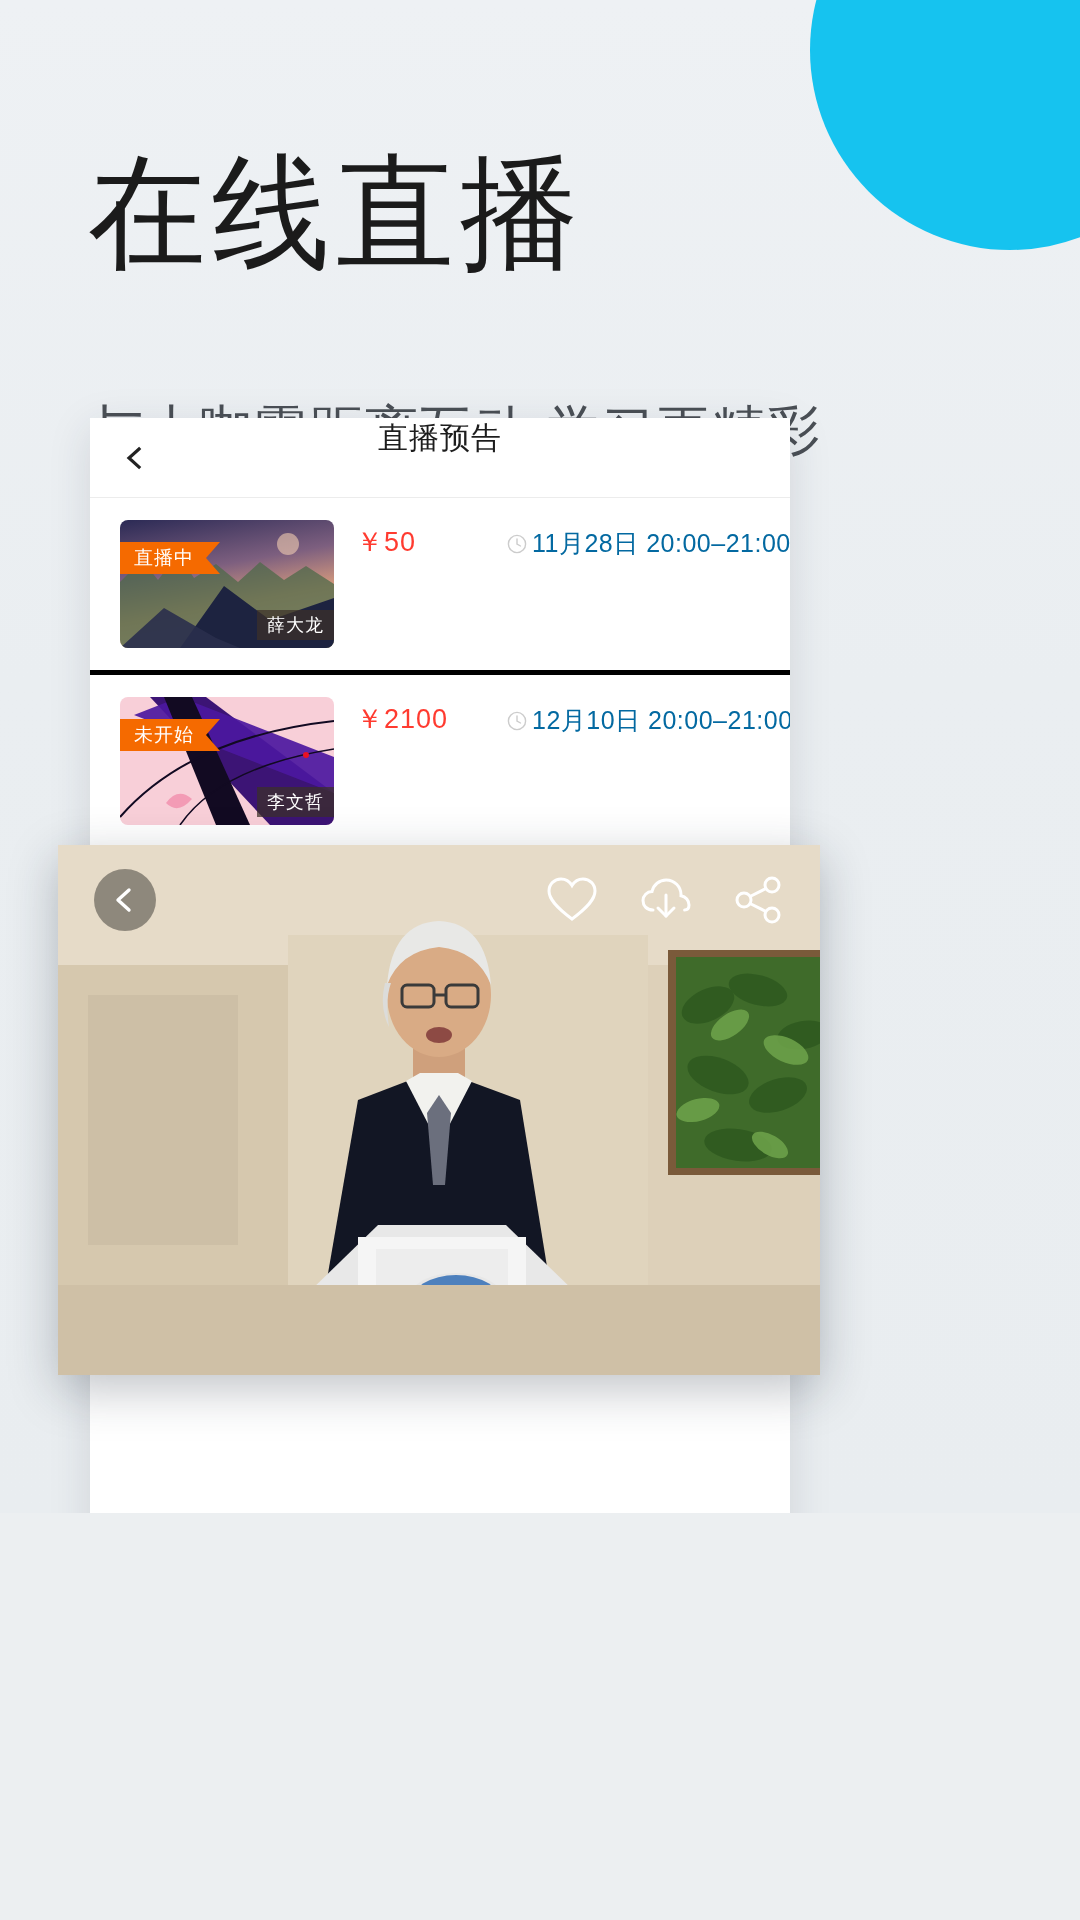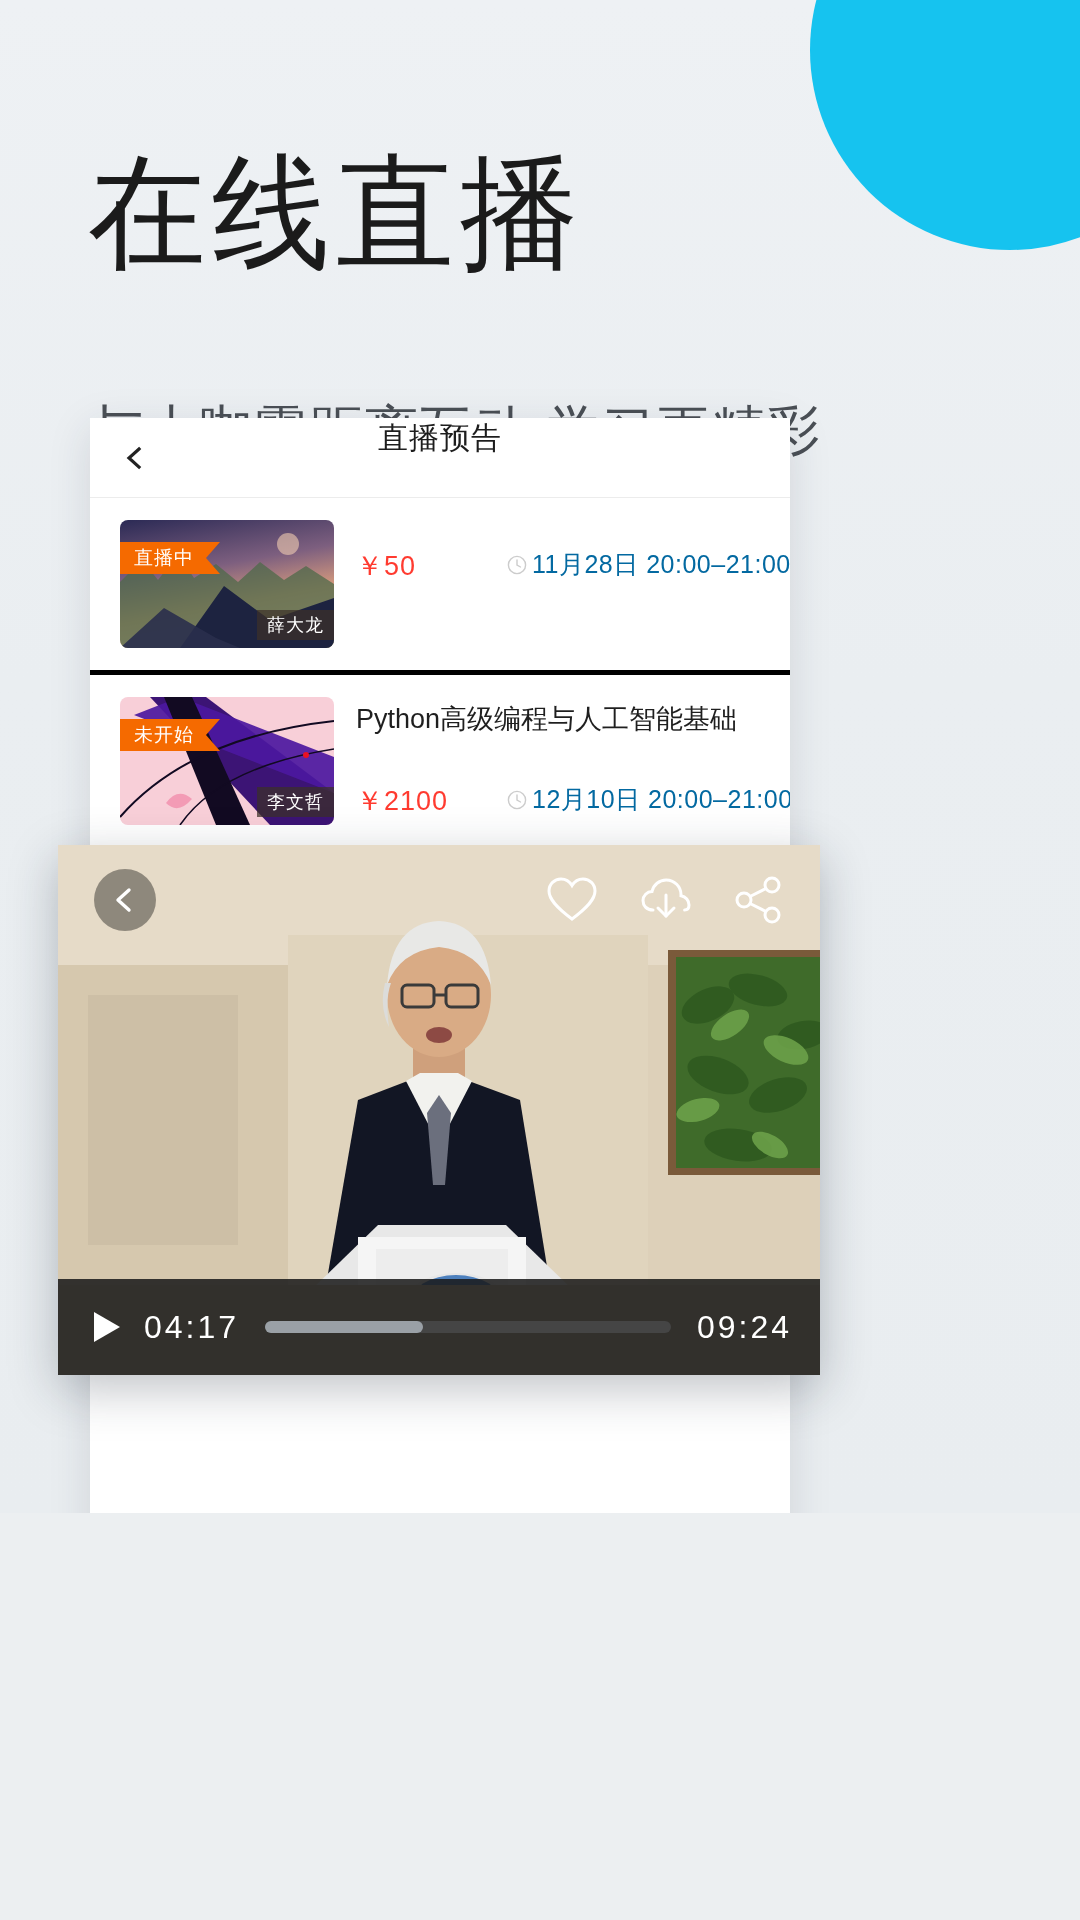--- a/index.html
+++ b/index.html
@@ -120,21 +120,21 @@
     padding-top: 4px; padding-bottom: 6px;
     min-width: 0;
   }
   .item-title {
     font-size: 27px;
     color: #1f1f1f;
     line-height: 1.38;
     font-weight: 400;
   }
   .item-meta {
-    display: flex; align-items: flex-start; margin-top: 24px;
+    display: flex; align-items: flex-end;
   }
   .price {
     color: #ff3b30;
     font-size: 27px;
     letter-spacing: 1px;
     min-width: 150px;
   }
   .time {
     display: flex; align-items: center;
     color: #0369a1;
@@ -277,21 +277,20 @@
           <path d="M44 0 L72 0 L130 128 L96 128 Z" fill="#120a22"></path>
           <path d="M0 120 Q70 40 214 24" fill="none" stroke="#120a22" stroke-width="2"></path>
           <path d="M60 128 Q100 70 214 52" fill="none" stroke="#120a22" stroke-width="1.6"></path>
           <path d="M46 106 q12 -16 26 -4 q-14 16 -26 4 Z" fill="#f39bb5"></path>
           <circle cx="186" cy="58" r="3" fill="#e81123"></circle>
         </svg>
         <div class="badge" style="background: rgb(245, 106, 0);">未开始</div>
         <div class="teacher-tag">李文哲</div>
       </div>
       <div class="item-body">
-        <div class="item-title">Python高级编程与人工智能基础</div>
         <div class="item-meta">
           <div class="price">￥2100</div>
           <div class="time">
             <span class="clock-icon">
               <svg width="22" height="22" viewBox="0 0 22 22" aria-hidden="true">
                 <circle cx="11" cy="11" r="8.6" fill="none" stroke="#cccccc" stroke-width="1.4"></circle>
                 <polyline points="11,6 11,11 14.5,13" fill="none" stroke="#cccccc" stroke-width="1.4" stroke-linecap="round"></polyline>
               </svg>
             </span>
             <span>12月10日 20:00–21:00</span>
@@ -422,28 +421,16 @@
             <circle cx="38" cy="9" r="7" fill="none" stroke="#fff" stroke-width="3"></circle>
             <circle cx="10" cy="24" r="7" fill="none" stroke="#fff" stroke-width="3"></circle>
             <circle cx="38" cy="39" r="7" fill="none" stroke="#fff" stroke-width="3"></circle>
             <line x1="16" y1="20.5" x2="32" y2="12.5" stroke="#fff" stroke-width="3"></line>
             <line x1="16" y1="27.5" x2="32" y2="35.5" stroke="#fff" stroke-width="3"></line>
           </svg>
         </span>
       </div>
     </div>
 
-    <div class="player-bottom">
-      <div class="play-btn">
-        <svg width="34" height="36" viewBox="0 0 34 36" aria-hidden="true">
-          <polygon points="5,3 31,18 5,33" fill="#ffffff"></polygon>
-        </svg>
-      </div>
-      <div class="time-cur">04:17</div>
-      <div class="scrub">
-        <div class="scrub-fill" style="width: 39%;"></div>
-      </div>
-      <div class="time-total">09:24</div>
-    </div>
 
   </div>
 
 </div>
 
 </body></html>

